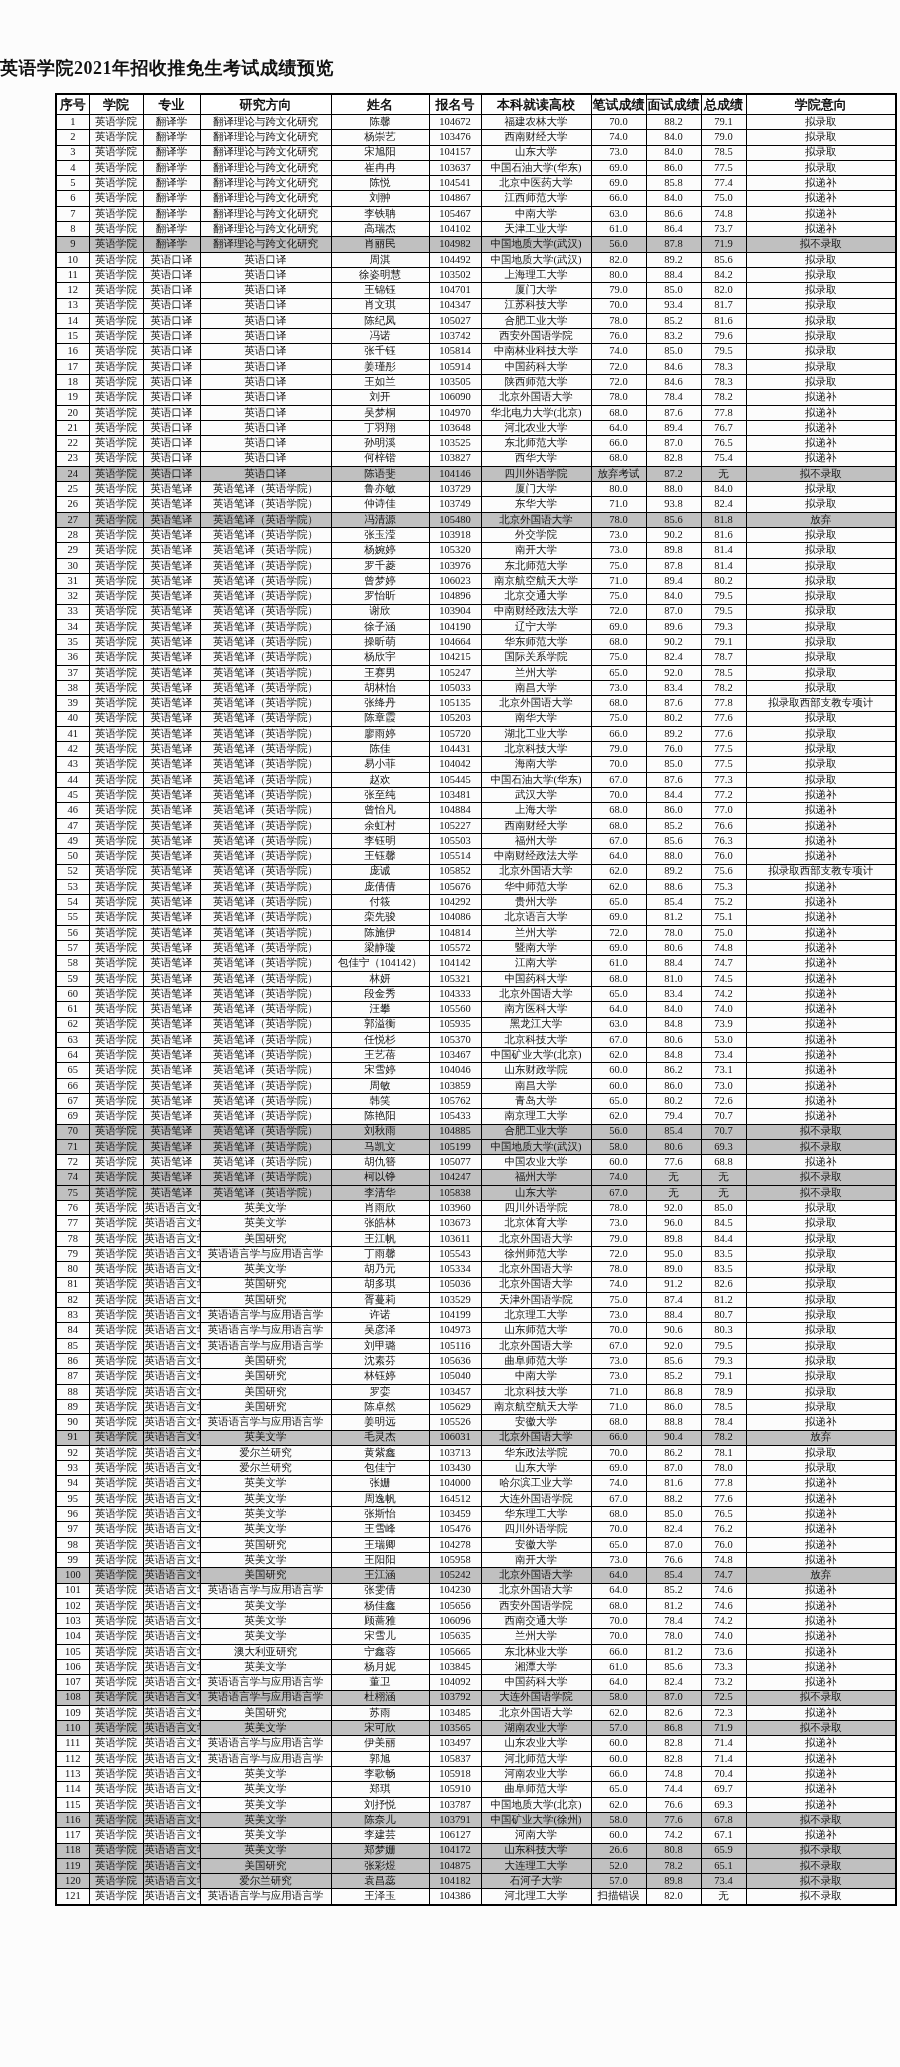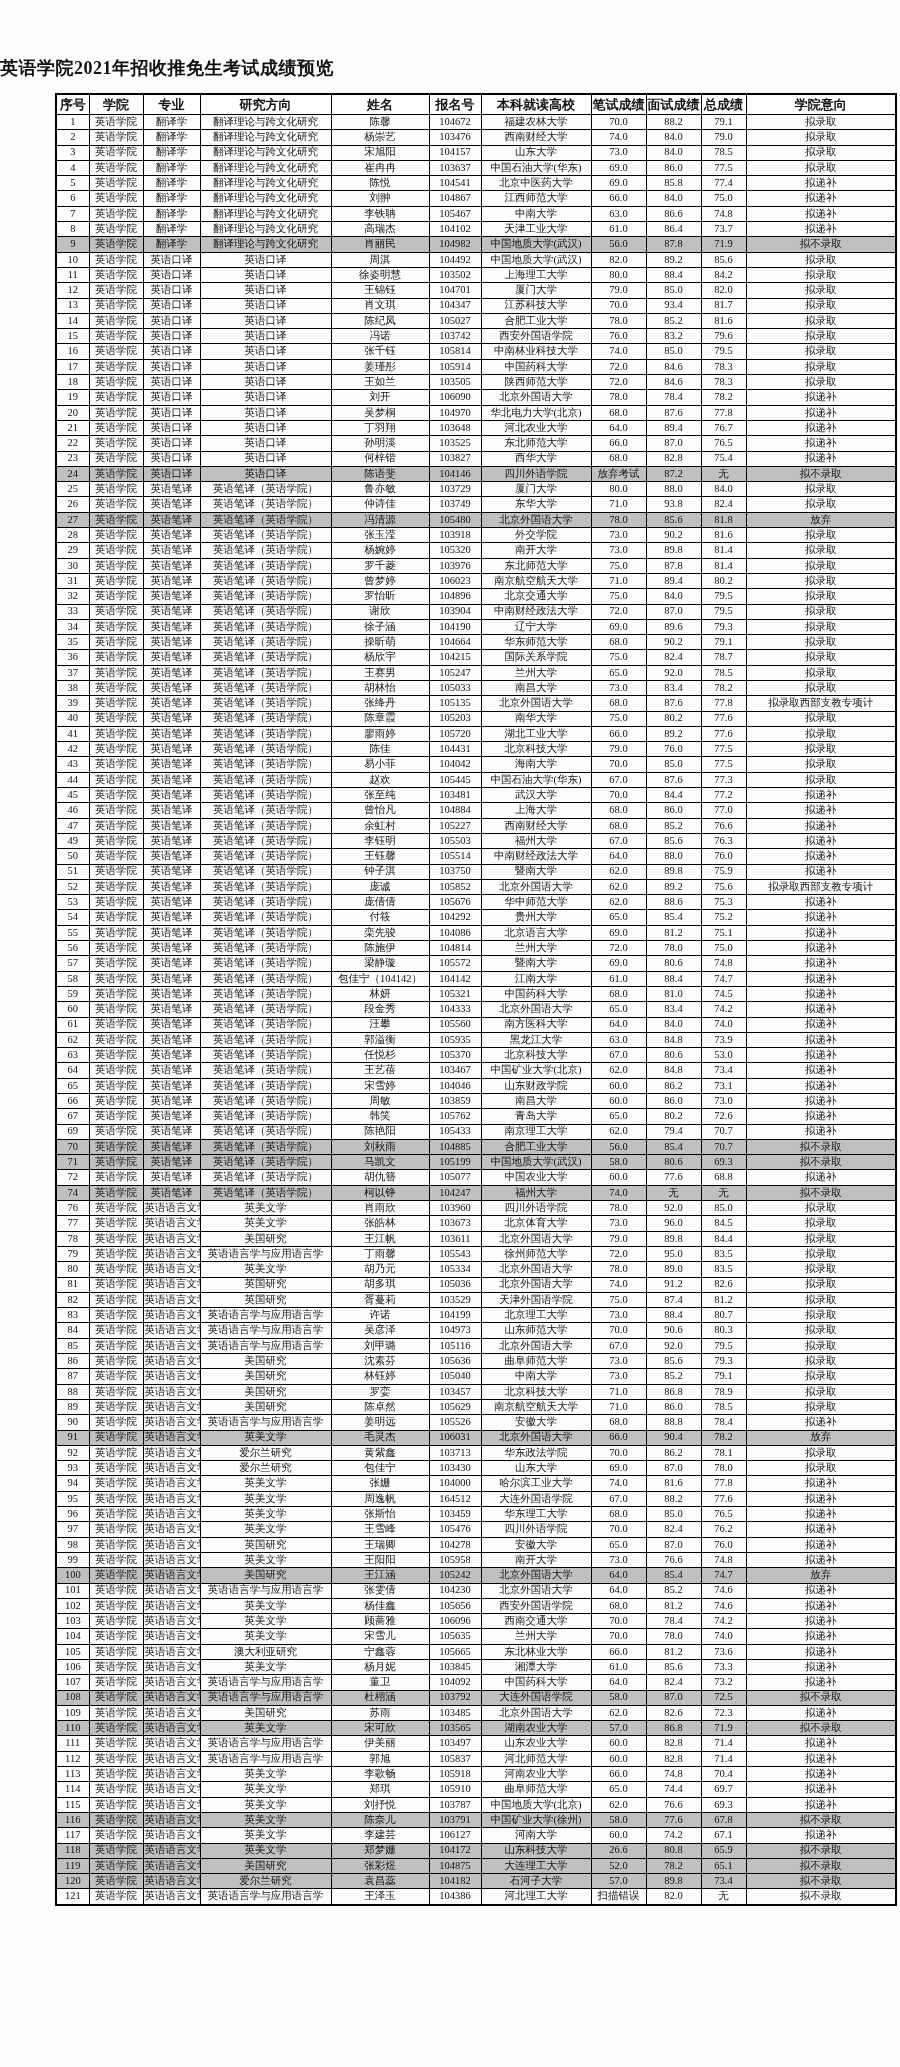--- a/index.html
+++ b/index.html
@@ -690,33 +690,20 @@
         <td>英语笔译（英语学院）</td>
         <td>王钰馨</td>
         <td>105514</td>
         <td>中南财经政法大学</td>
         <td>64.0</td>
         <td>88.0</td>
         <td>76.0</td>
         <td>拟递补</td>
       </tr>
       <tr>
-        <td>51</td>
-        <td>英语学院</td>
-        <td>英语笔译</td>
-        <td>英语笔译（英语学院）</td>
-        <td>钟子淇</td>
-        <td>103750</td>
-        <td>暨南大学</td>
-        <td>62.0</td>
-        <td>89.8</td>
-        <td>75.9</td>
-        <td>拟递补</td>
-      </tr>
-      <tr>
         <td>52</td>
         <td>英语学院</td>
         <td>英语笔译</td>
         <td>英语笔译（英语学院）</td>
         <td>庞诚</td>
         <td>105852</td>
         <td>北京外国语大学</td>
         <td>62.0</td>
         <td>89.2</td>
         <td>75.6</td>
@@ -971,20 +958,33 @@
       </tr>
       <tr class="hl">
         <td>74</td>
         <td>英语学院</td>
         <td>英语笔译</td>
         <td>英语笔译（英语学院）</td>
         <td>柯以铮</td>
         <td>104247</td>
         <td>福州大学</td>
         <td>74.0</td>
+        <td>无</td>
+        <td>无</td>
+        <td>拟不录取</td>
+      </tr>
+      <tr class="hl">
+        <td>75</td>
+        <td>英语学院</td>
+        <td>英语笔译</td>
+        <td>英语笔译（英语学院）</td>
+        <td>李清华</td>
+        <td>105838</td>
+        <td>山东大学</td>
+        <td>67.0</td>
         <td>无</td>
         <td>无</td>
         <td>拟不录取</td>
       </tr>
       <tr>
         <td>76</td>
         <td>英语学院</td>
         <td>英语语言文学</td>
         <td>英美文学</td>
         <td>肖雨欣</td>

